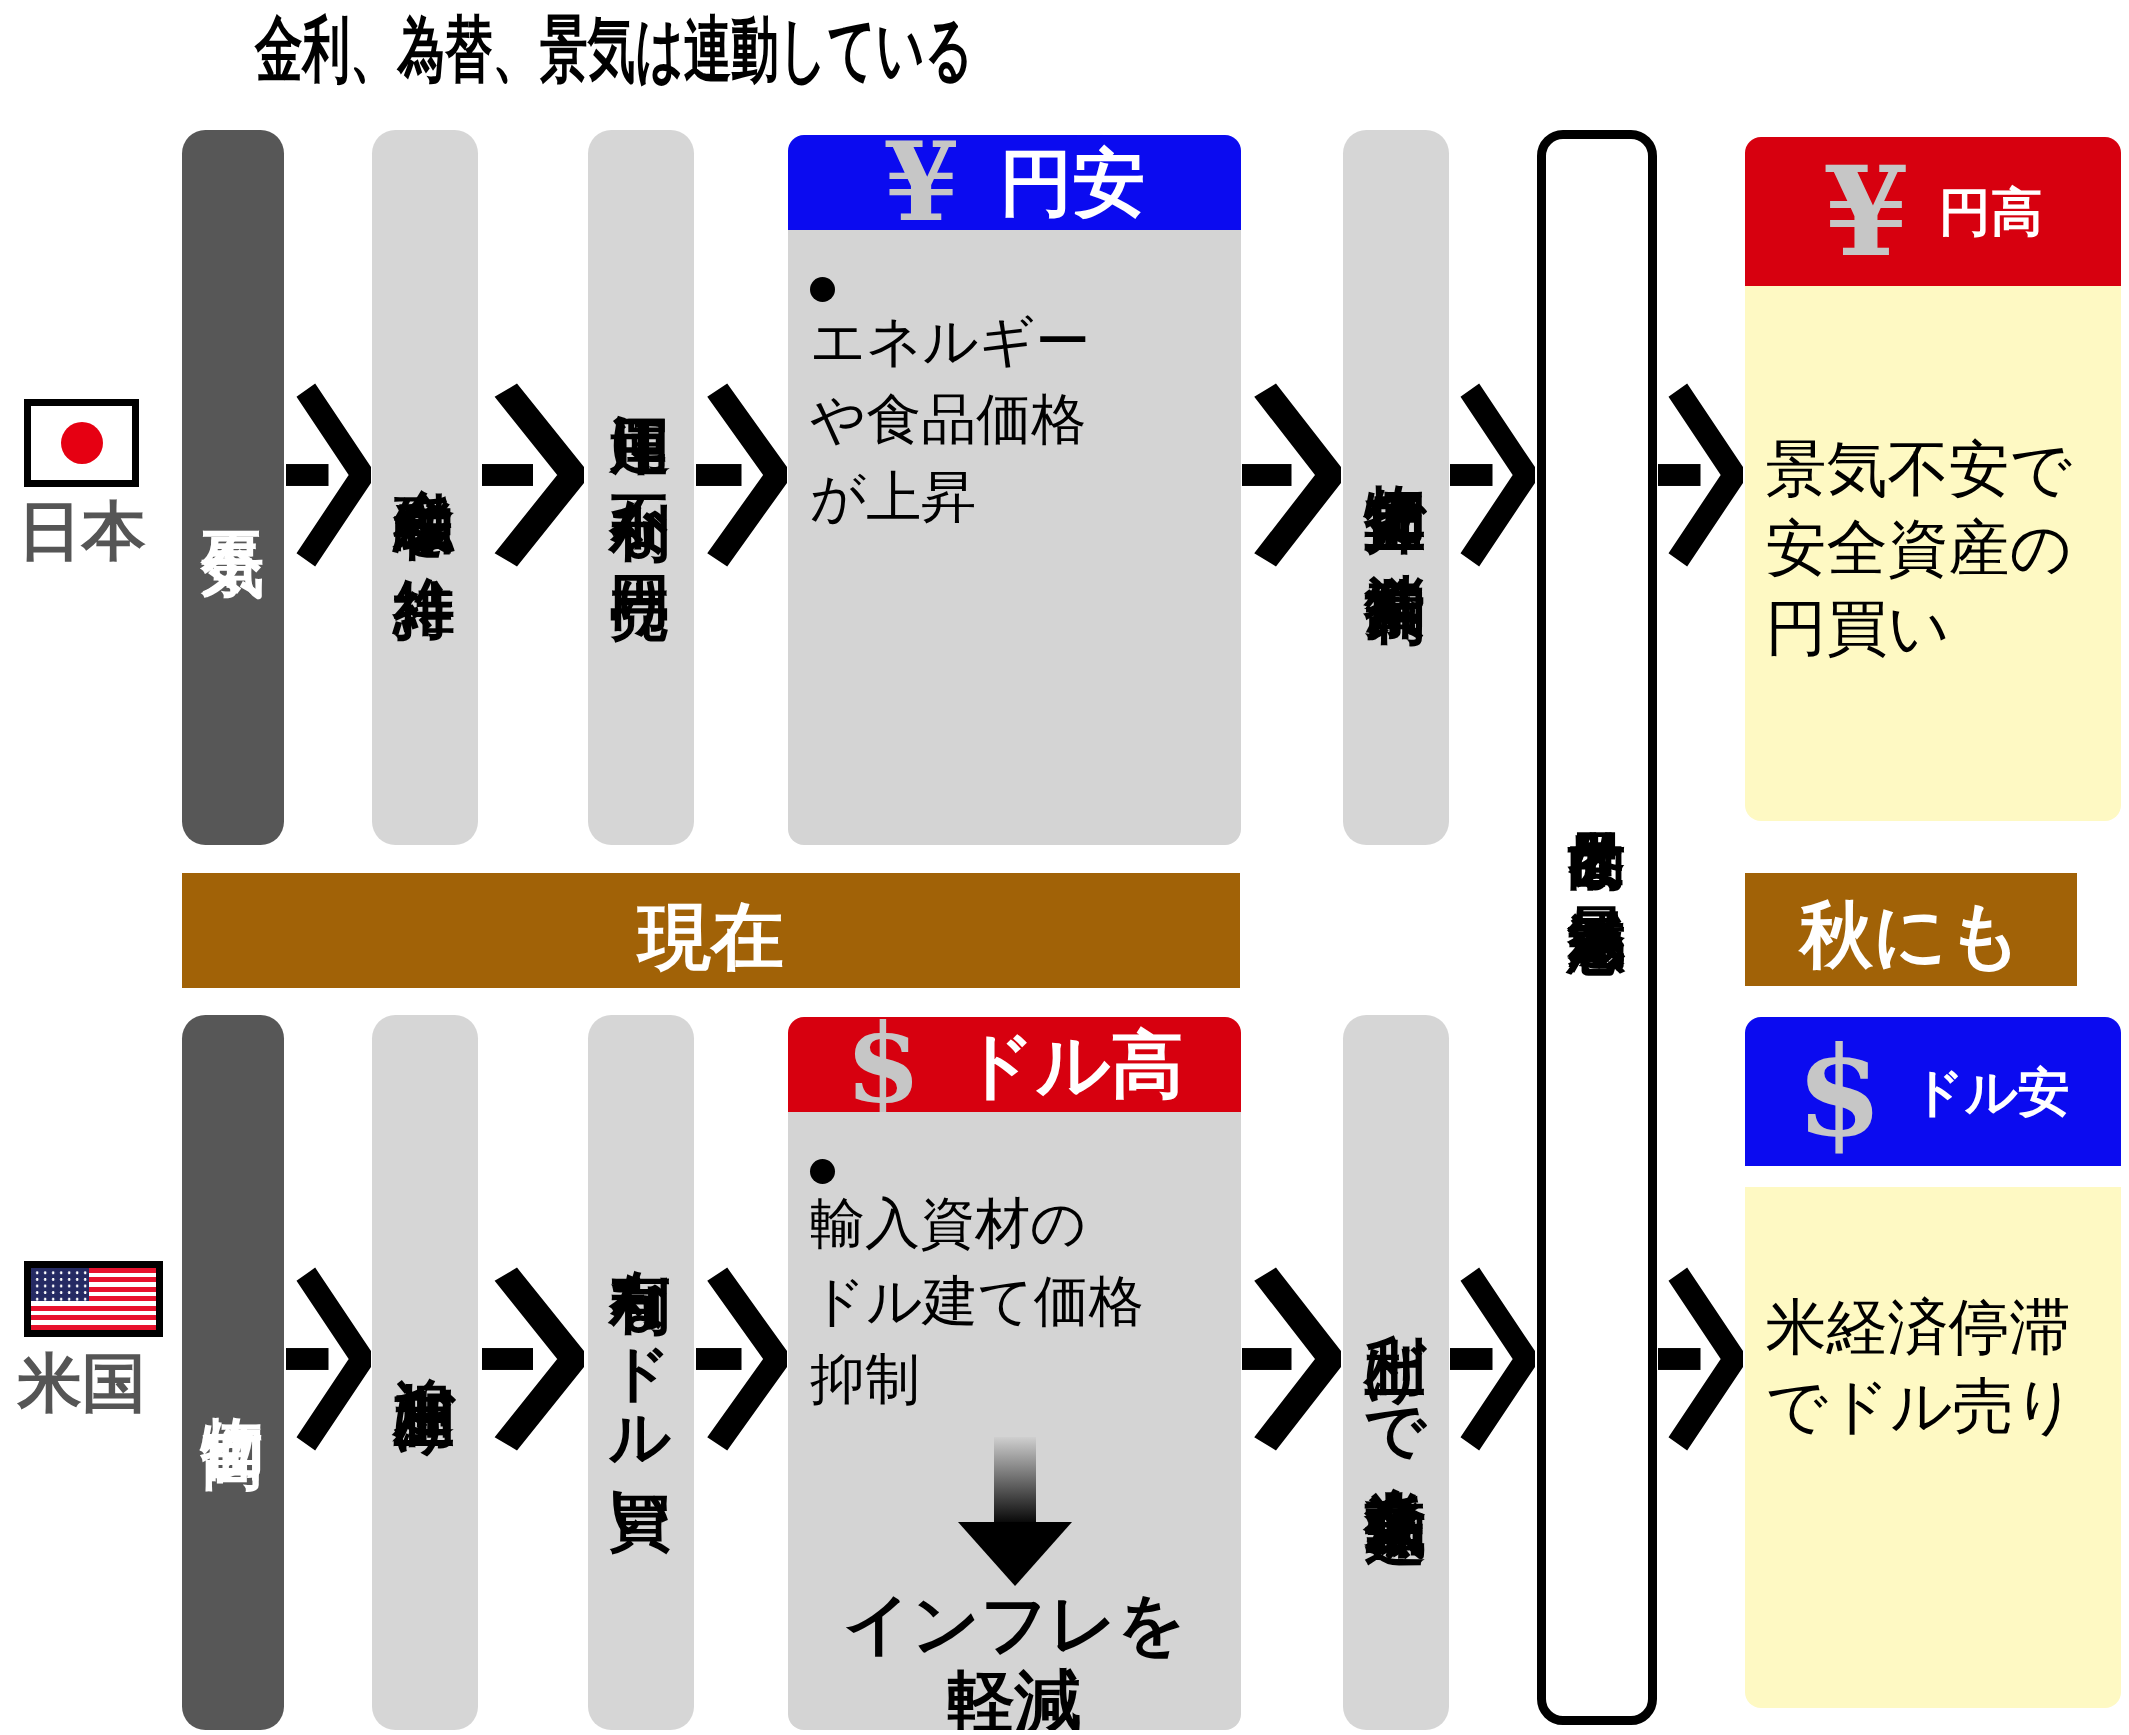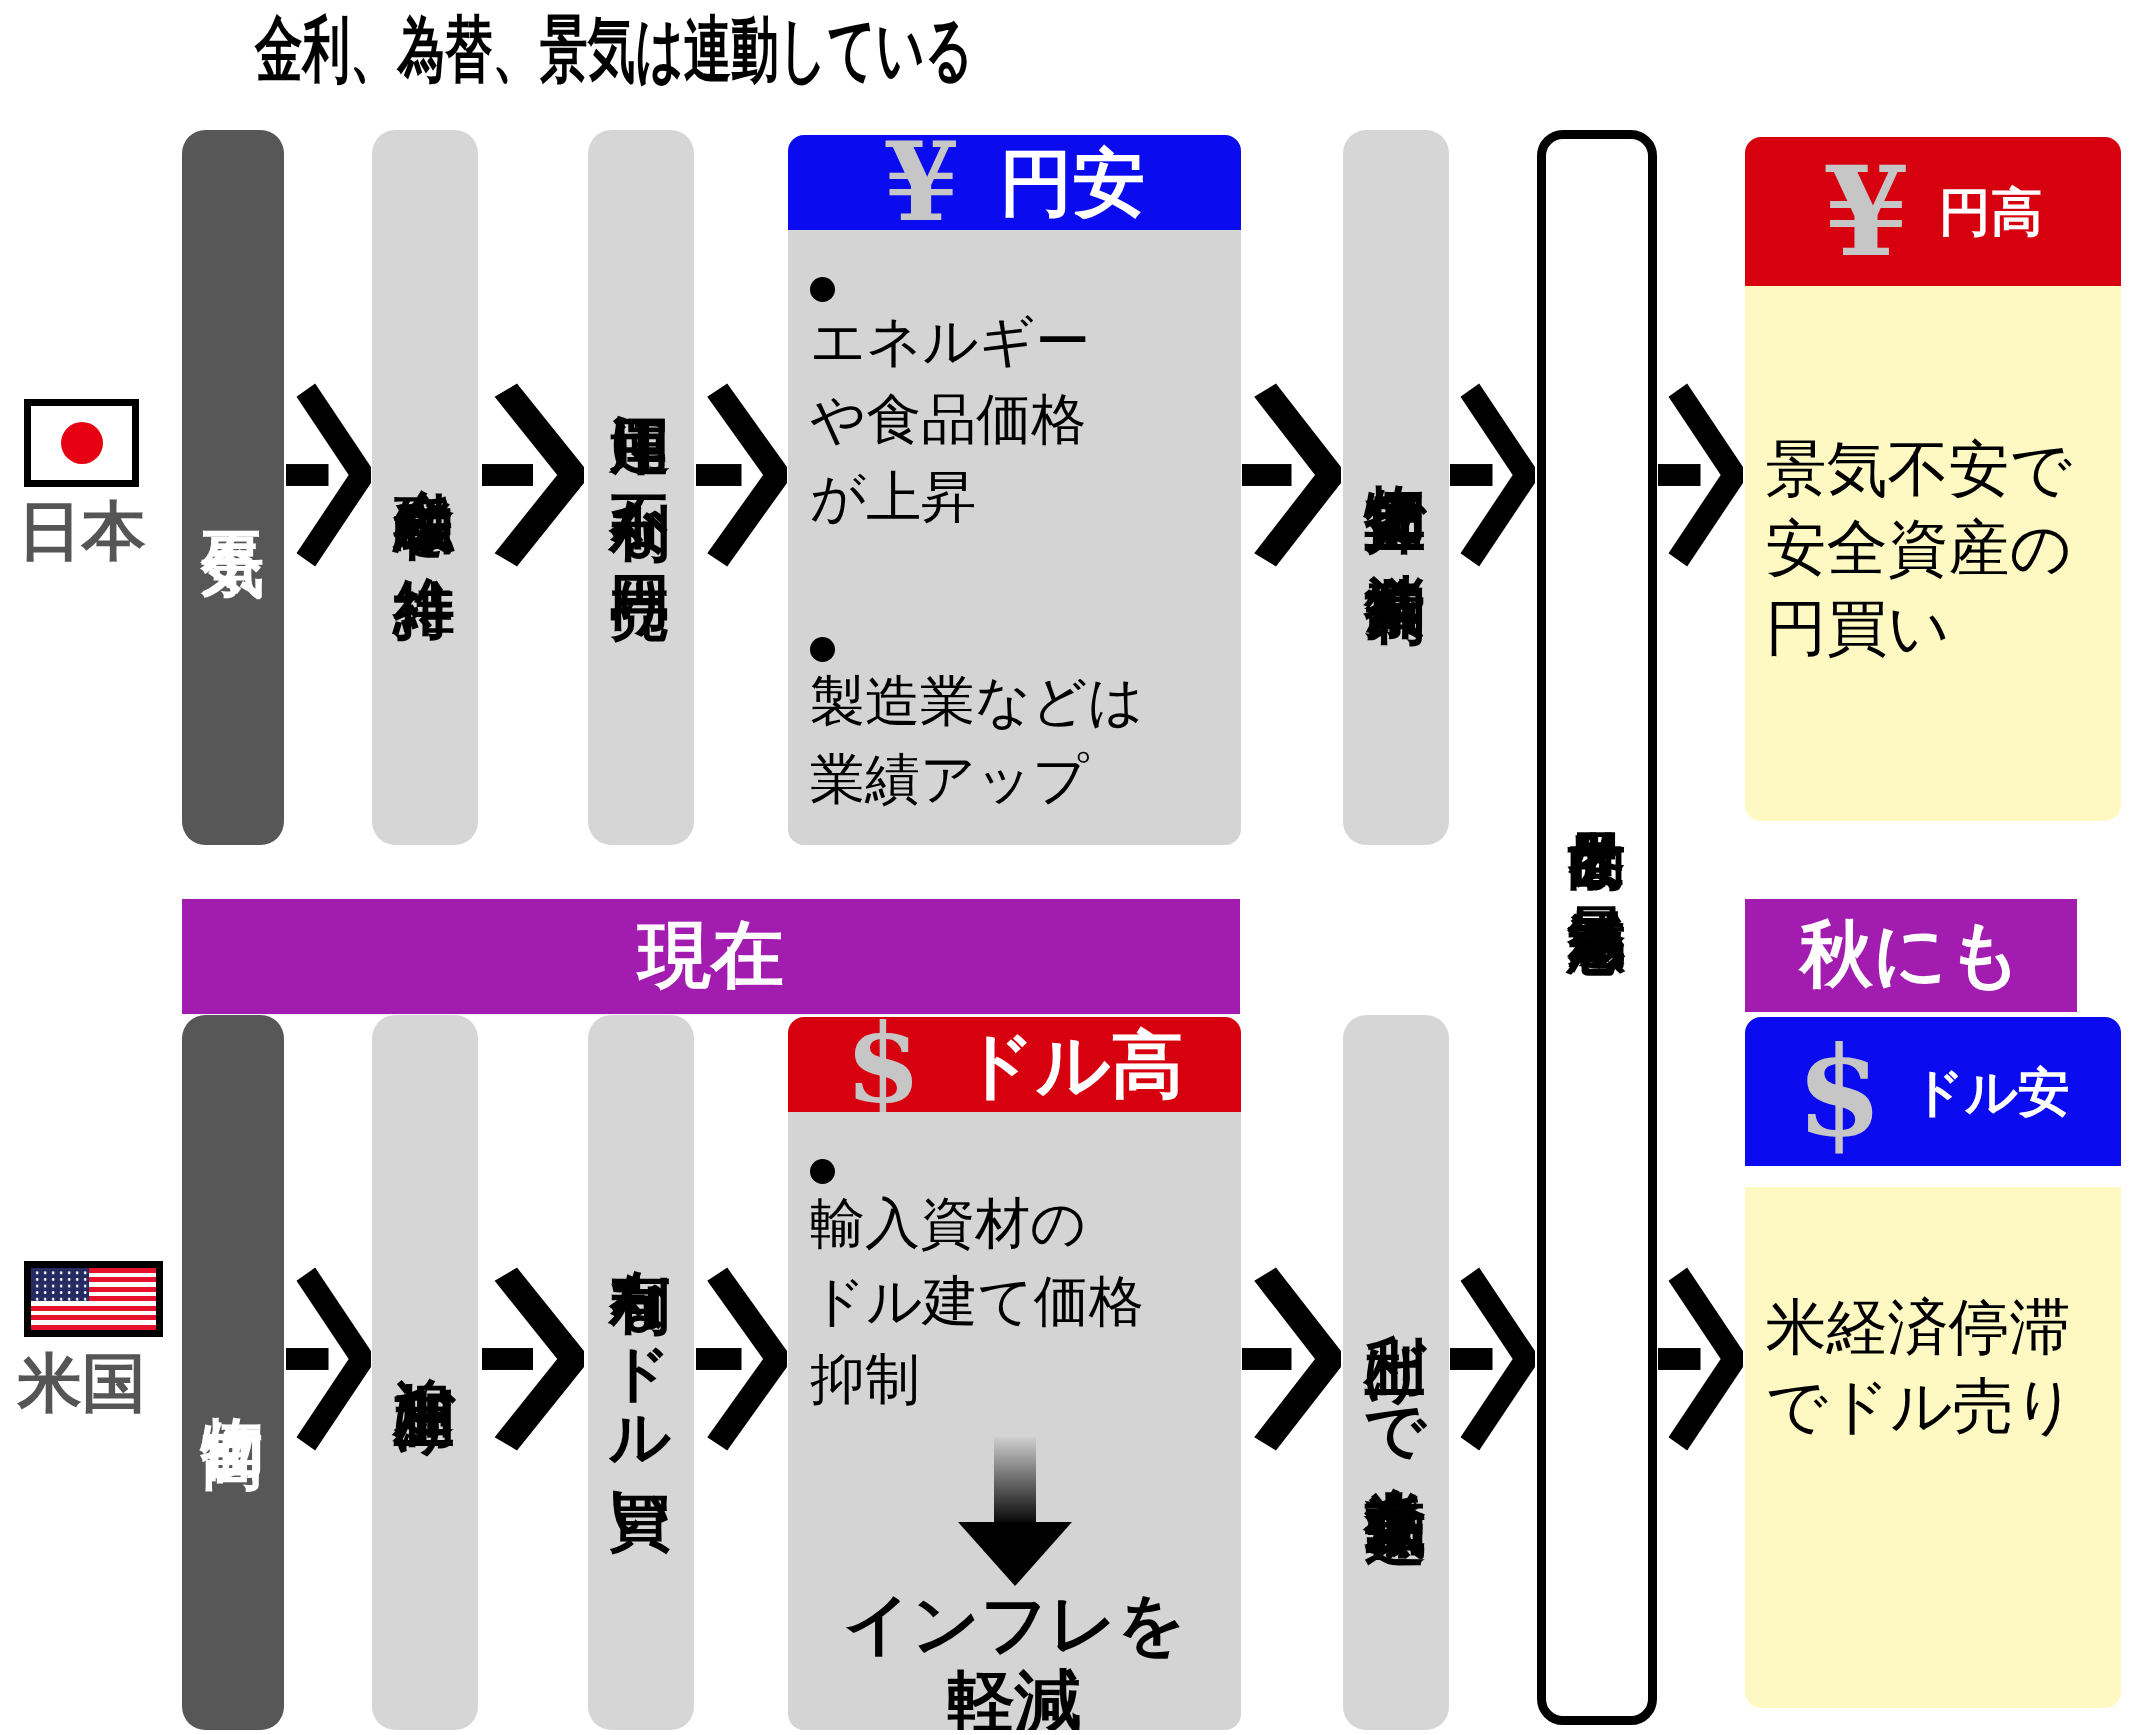--- a/index.html
+++ b/index.html
@@ -60,22 +60,22 @@
   .pad-top-high{padding-top:143px;}
   .pad-top-mid{padding-top:100px;margin-top:21px;}
 
   
   .centerbox{position:absolute;left:1537px;top:130px;width:120px;height:1595px;background:#fff;
              border:9.5px solid #000;border-radius:26px;box-sizing:border-box;
              display:flex;align-items:center;justify-content:center;padding-bottom:197px;}
   .centerbox .vtxt{writing-mode:vertical-rl;text-orientation:upright;font-weight:bold;font-size:58px;letter-spacing:.04em;line-height:1;}
 
   
-  .blackbar{position:absolute;top:899px;height:115px;background:#a21caf;color:#fff;
-            display:flex;align-items:center;justify-content:center;font-size:73px;font-weight:bold;}
+  .blackbar{position:absolute;top:873px;height:115px;background:#a16207;color:#fff;
+            display:flex;align-items:flex-end;justify-content:center;font-size:73px;font-weight:bold;}
 
   
   .arrow{position:absolute;height:190px;}
   .arrow svg{display:block;width:100%;height:100%;}
   .ar1{top:380px;} .ar2{top:1264px;}
 </style>
 </head>
 <body>
 
 <div class="canvas">
@@ -108,25 +108,20 @@
     <div class="box-head head-blue">
       <span class="cur-sym">¥</span>
       <span class="hlabel">円安</span>
     </div>
     <div class="box-body">
       <div class="bullet">
         <span class="bdot"></span>
         <span class="btext">エネルギー
 や食品価格
 が上昇</span>
-      </div>
-      <div class="bullet gap2">
-        <span class="bdot"></span>
-        <span class="btext">製造業などは
-業績アップ</span>
       </div>
     </div>
   </div>
 
   <div class="vbar bar-gray row1 w145" style="left:1343px;">
     <span class="vtxt">物価上昇で消費抑制</span>
   </div>
 
   <div class="rightbox" style="top:137px;height:684px;">
     <div class="rhead head-red">

